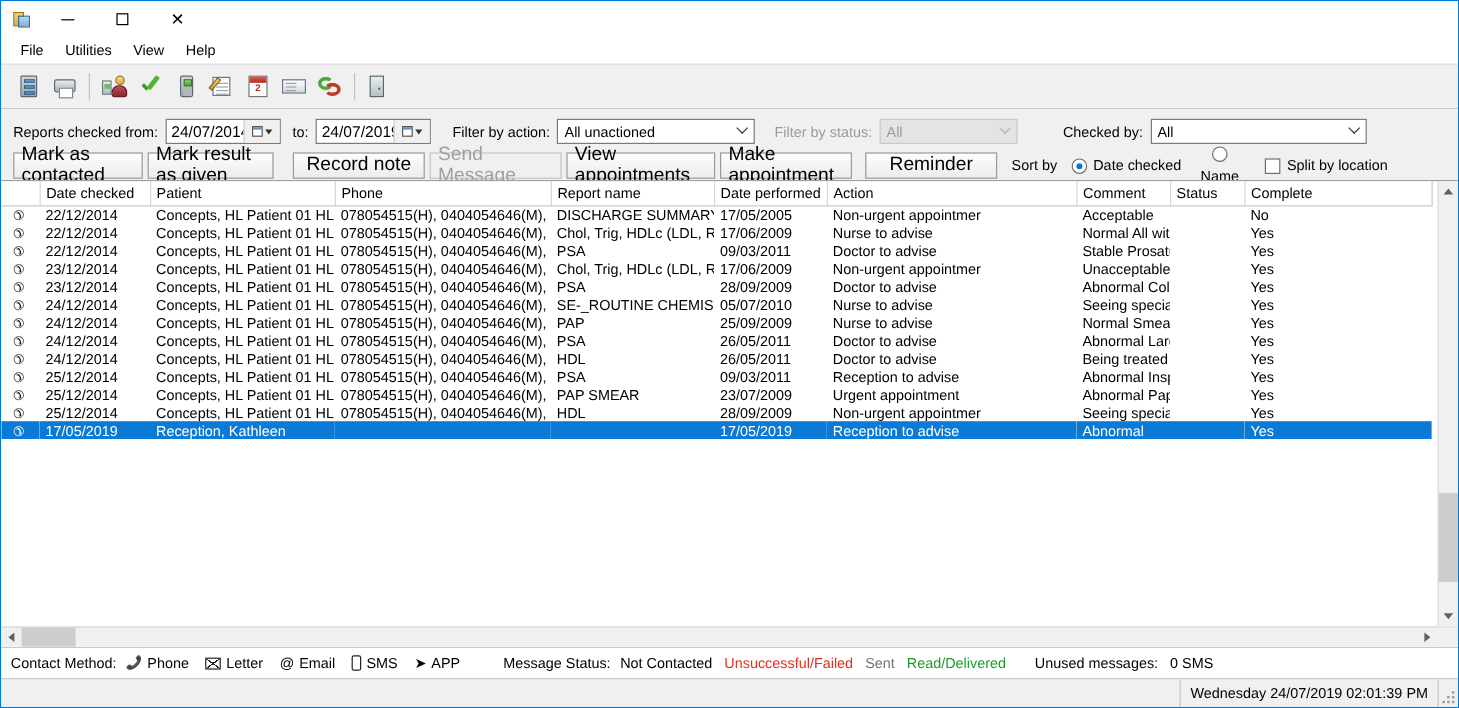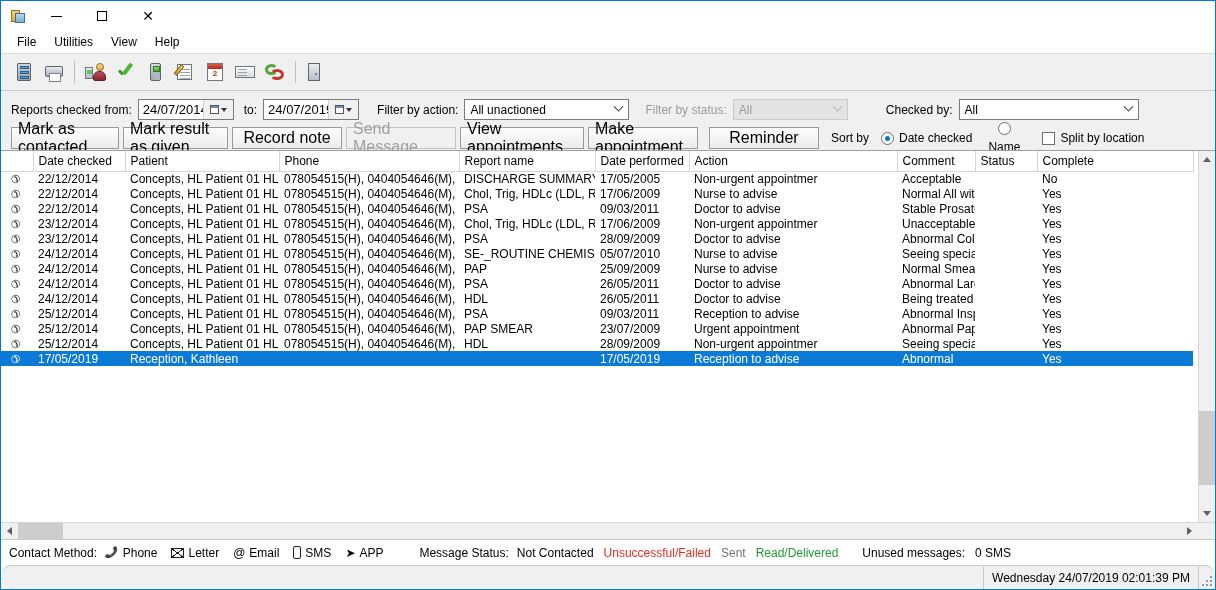--- a/index.html
+++ b/index.html
@@ -319,21 +319,20 @@
   .lg-app { font-size:12px; }
 
   
   .statusbar {
     flex: 0 0 24px;
     background:#f0f0f0;
     border-top:1px solid #c8c8c8;
     display:flex; align-items:center; justify-content:flex-end;
     font-size:12px;
     position: relative;
-    border-radius: 10px;
   }
   .status-cell {
     border-left:1px solid #c8c8c8; border-right:1px solid #c8c8c8;
     height:22px; display:flex; align-items:center; padding:0 8px;
     margin-right: 16px;
   }
   .grip { position:absolute; right:3px; bottom:3px; width:10px; height:10px; }
   .grip span { position:absolute; width:2px; height:2px; background:#9a9a9a; }
 </style>
 </head>
@@ -483,21 +482,21 @@
         <span>All</span>
         <span class="cbtn">
             <span class="chev"></span>
           </span>
       </div>
     </div>
 
     <div class="frow r2">
       <div class="btn" style="width:108px;">Mark as contacted</div>
       <div class="btn" style="width:105px; margin-left:4px;">Mark result as given</div>
-      <div class="btn" style="width:110px; margin-left:4px;">Record note</div>
+      <div class="btn" style="width:110px; margin-left:16px;">Record note</div>
       <div class="btn disabled" style="width:110px; margin-left:4px;">Send Message</div>
       <div class="btn" style="width:124px; margin-left:4px;">View appointments</div>
       <div class="btn" style="width:110px; margin-left:4px;">Make appointment</div>
       <div class="btn" style="width:110px; margin-left:11px;">Reminder</div>
       <span class="flabel" style="margin-left:12px;">Sort by</span>
       <span class="radio-wrap" style="margin-left:12px;">
         <span class="radio on"></span>
         <span>Date checked</span>
       </span>
       <span class="radio-wrap" style="margin-left:16px;flex-direction:column;">

